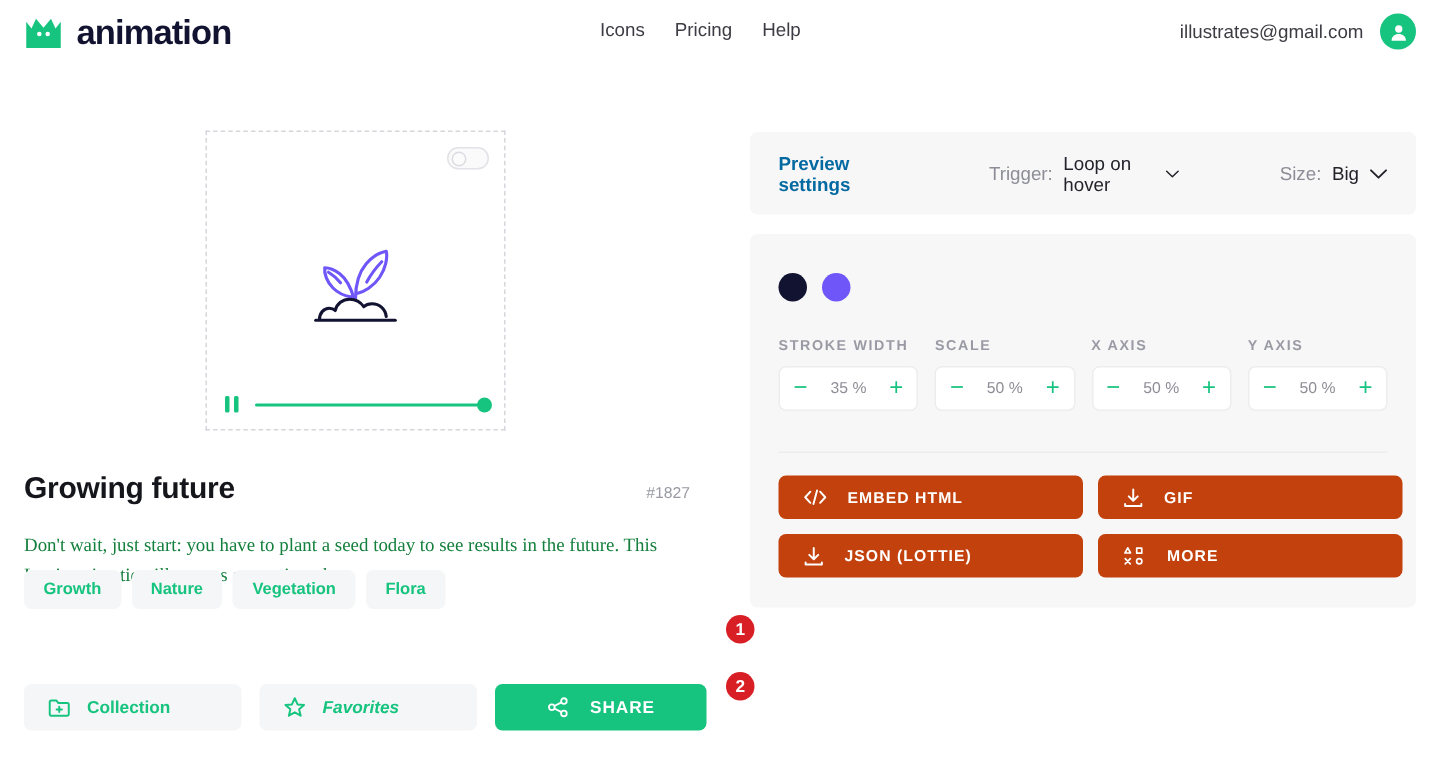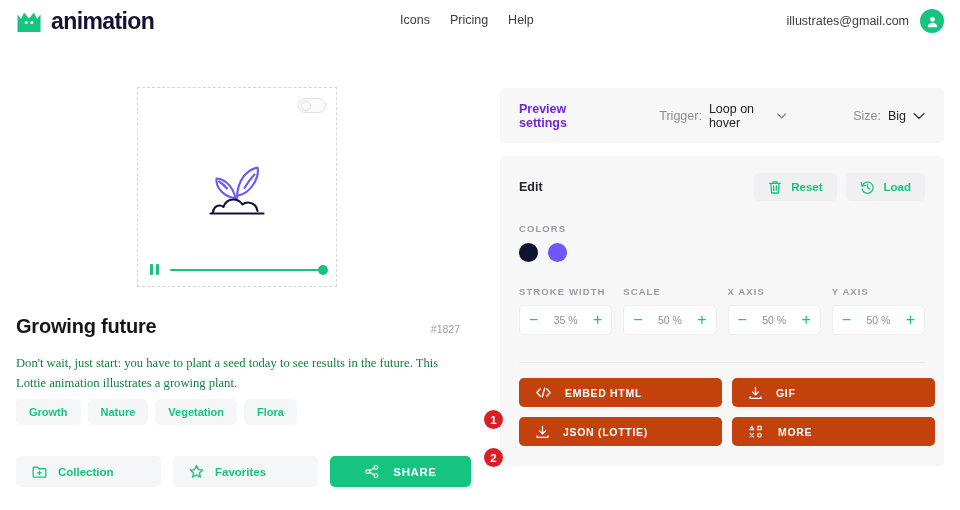--- a/index.html
+++ b/index.html
@@ -83,55 +83,55 @@
   }
   .title { font-size: 20px; font-weight: 700; color: #15151c; letter-spacing: -0.2px; }
   .icon-id { font-size: 10.5px; color: #9a9aa4; }
 
   .desc {
     position: absolute; left: 16px; top: 293px; width: 432px;
     font-size: 12.6px; line-height: 1.62; color: #15803d; font-family: Liberation Serif, serif;
   }
 
   .tags {
-    position: absolute; left: 16px; top: 339px;
+    position: absolute; left: 16px; top: 320px;
     display: flex; gap: 7px;
   }
   .tag {
     background: #f5f6f7; border-radius: 5px;
     padding: 7px 13px; font-size: 11px; font-weight: 700;
     color: #16c47f;
   }
 
   .actions {
     position: absolute; left: 16px; top: 396px;
     display: flex; gap: 12px; align-items: center;
   }
   .act {
     height: 31px; border-radius: 5px; background: #f5f6f7;
     display: flex; align-items: center; gap: 11px;
     padding: 0 16px; font-size: 11.5px; font-weight: 700; color: #16c47f;
   }
   .act.collection { width: 145px; }
-  .act.favorites { width: 145px; }
+  .act.favorites { width: 145px; font-style: italic; }
   .act.share {
     width: 141px; background: #16c47f; color: #ffffff; justify-content: center;
     gap: 13px; letter-spacing: 0.6px;
   }
 
   
   .right { position: absolute; left: 500px; top: 88px; width: 444px; }
 
   .panel { background: #f7f7f8; border-radius: 5px; }
 
   .preview-settings {
     height: 55px; display: flex; align-items: center; justify-content: space-between;
     padding: 0 19px;
   }
-  .ps-title { font-size: 12.5px; font-weight: 700; color: #6d28d9; }
+  .ps-title { font-size: 12.5px; font-weight: 700; color: #0369a1; }
   .ps-right { display: flex; align-items: center; gap: 19px; }
   .ps-opt {
     display: flex; align-items: center; gap: 7px; font-size: 12.5px; color: #23232b; margin-left: 48px;
   }
   .ps-opt .lbl { color: #8d8d97; }
   .chev { display: block; }
 
   .edit-panel { margin-top: 13px; padding: 17px 19px 20px 19px; }
   .edit-head { display: flex; align-items: center; justify-content: space-between; }
   .edit-title { font-size: 12.5px; font-weight: 700; color: #23232b; }
@@ -305,44 +305,21 @@
           <span class="lbl">Size:</span>
           <span>Big</span>
           <svg class="chev" width="12" height="8" viewBox="0 0 12 8" fill="none" stroke="#23232b" stroke-width="1.3" stroke-linecap="round" stroke-linejoin="round">
             <path d="M1 1.6 L6 6.4 L11 1.6"></path>
           </svg>
         </div>
       </div>
     </div>
 
     <div class="panel edit-panel">
-      <div class="edit-head">
-        <div class="edit-title">Edit</div>
-        <div class="edit-btns">
-          <div class="ebtn">
-            <svg width="14" height="15" viewBox="0 0 14 15" fill="none" stroke="#16c47f" stroke-width="1.3" stroke-linecap="round" stroke-linejoin="round">
-              <path d="M1.6 3.3 L12.4 3.3"></path>
-              <path d="M5 3.3 L5 1.8 L9 1.8 L9 3.3"></path>
-              <path d="M2.9 3.3 L3.6 13 L10.4 13 L11.1 3.3"></path>
-              <path d="M5.6 6 L5.8 10.5 M8.4 6 L8.2 10.5"></path>
-            </svg>
-            <span>Reset</span>
-          </div>
-          <div class="ebtn">
-            <svg width="15" height="15" viewBox="0 0 16 16" fill="none" stroke="#16c47f" stroke-width="1.3" stroke-linecap="round" stroke-linejoin="round">
-              <path d="M2.3 6.4 A6 6 0 1 1 2.2 9.6"></path>
-              <path d="M1.3 2.6 L2.2 6.6 L6.2 5.7"></path>
-              <path d="M8 4.9 L8 8.2 L10.4 9.6"></path>
-            </svg>
-            <span>Load</span>
-          </div>
-        </div>
-      </div>
-
-      <div class="section-label colors-label">COLORS</div>
+
       <div class="swatches">
         <span class="swatch" id="sw0" style="background: rgb(18, 19, 49);"></span>
         <span class="swatch" id="sw1" style="background: rgb(110, 86, 248);"></span>
       </div>
 
       <div class="steppers">
         <div class="stepper-col">
           <div class="section-label">STROKE WIDTH</div>
           <div class="stepper-box">
             <span class="stp-sign">−</span>

